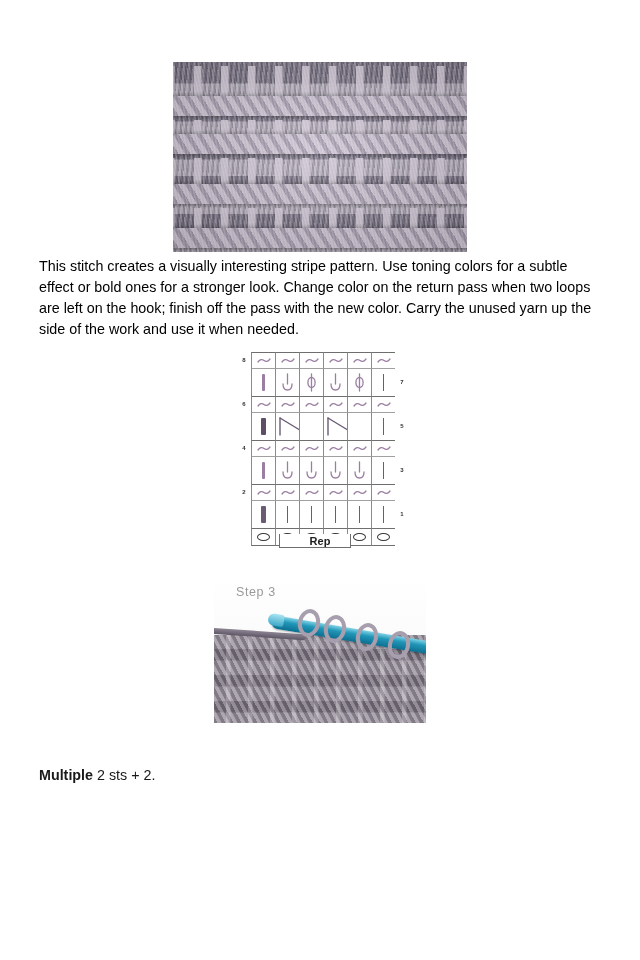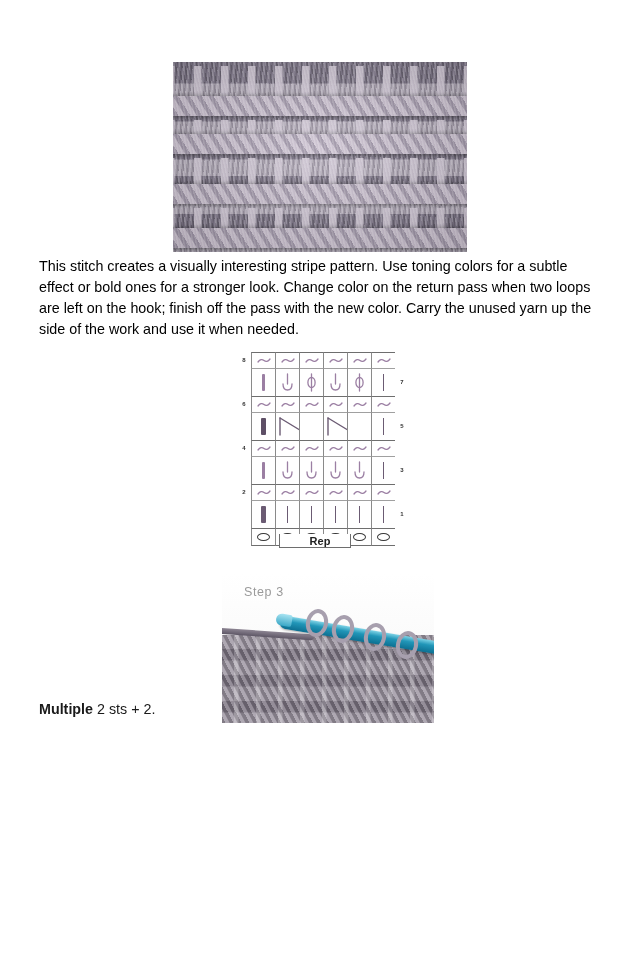--- a/index.html
+++ b/index.html
@@ -184,21 +184,21 @@
     font-size: 11px;
     font-weight: bold;
     color: #222;
     background: #fff;
     padding-left: 10px;
   }
 
   
   .step-photo {
     position: absolute;
-    left: 222px;
+    left: 214px;
     top: 573px;
     width: 212px;
     height: 150px;
     overflow: hidden;
     background: #fdfdfd;
   }
   .step-photo .bgwhite {
     position: absolute;
     inset: 0;
     background: linear-gradient(180deg, #ffffff 0%, #fbfbfb 42%, #f4f3f4 100%);
@@ -272,21 +272,21 @@
     height: 20px;
     border: 4px solid #a79fae;
     border-radius: 50%;
     background: transparent;
   }
 
   
   .notes {
     position: absolute;
     left: 39px;
-    top: 699px;
+    top: 765px;
     width: 562px;
     font-size: 14.3px;
     line-height: 21.5px;
     color: #1a1a1a;
   }
   .notes b { font-weight: bold; }
   .notes p { margin: 0; }
 </style>
 </head>
 <body>

